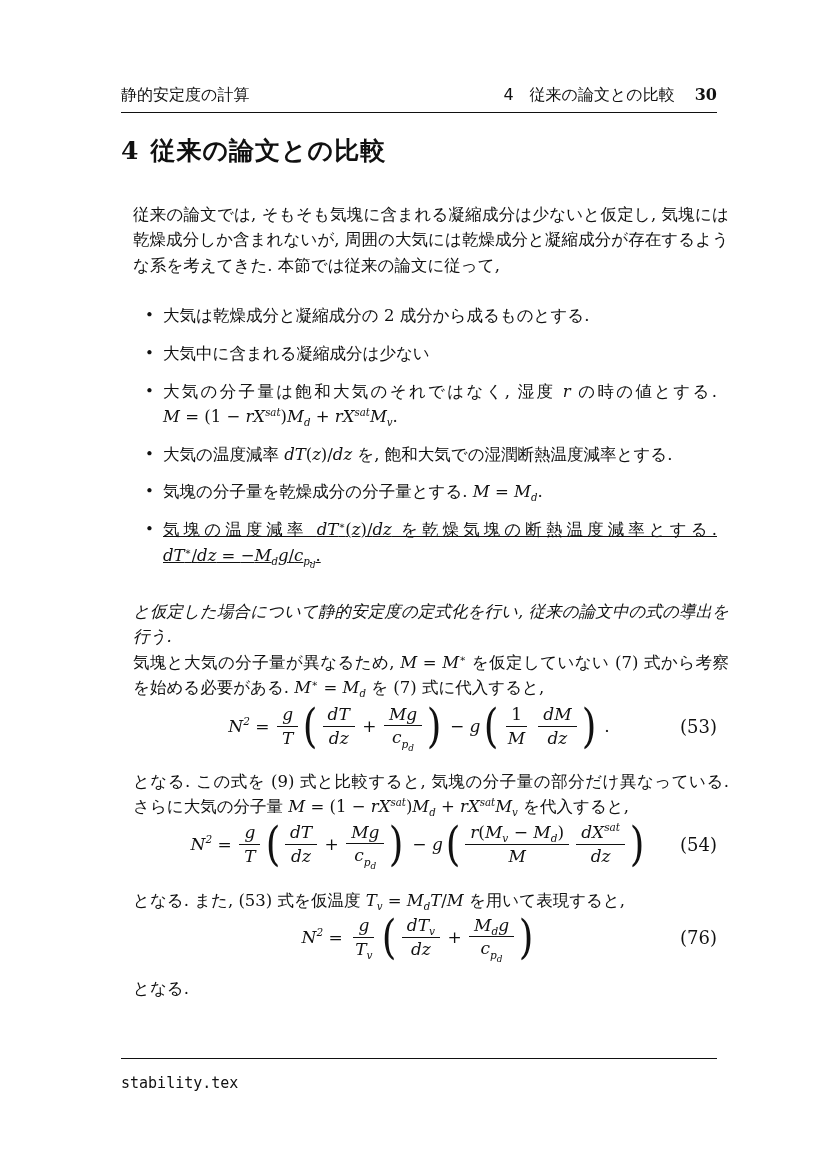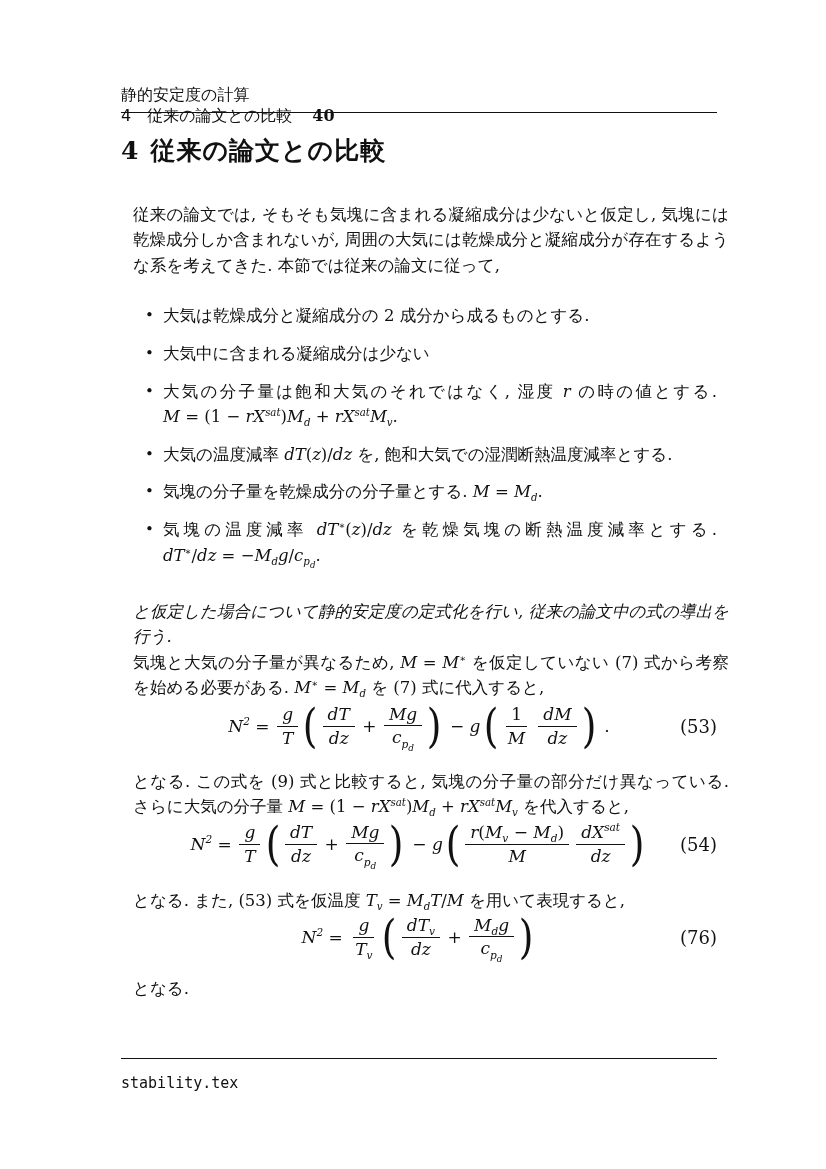--- a/index.html
+++ b/index.html
@@ -27,21 +27,21 @@
   h1.sechead{margin:0;font-size:25px;line-height:1.2;}
   .sec-num{font-family:"DejaVu Serif","Liberation Serif",serif;font-weight:bold;}
   .sec-title{font-family:"DejaVu Sans","Liberation Sans",sans-serif;font-weight:bold;margin-left:12px;letter-spacing:1px;}
 
   
   p.body{margin:12px;line-height:25.3px;text-align:justify;}
 
   
   ul.assume{margin:0;padding:0;list-style:none;}
   ul.assume li{position:relative;margin:0 0 12.5px 24px;padding-left:18px;line-height:25.3px;text-align:justify;}
-  ul.assume li:last-child{margin-bottom:16px;}
+  ul.assume li:last-child{margin-bottom:16px;text-decoration:underline;}
   ul.assume li::before{content:"•";position:absolute;left:0;top:0;font-size:15px;}
 
   
   .mi{font-style:italic;}
   .mr{font-style:normal;}
   .math{white-space:nowrap;}
   sup{font-size:0.62em;line-height:0;vertical-align:super;}
   sub{font-size:0.62em;line-height:0;vertical-align:sub;}
   sub .subsub{font-size:0.85em;vertical-align:-0.35em;}
 
@@ -59,25 +59,25 @@
   .footer{position:absolute;left:121px;width:596px;top:1058px;border-top:1.3px solid #111;
     padding-top:15px;display:flex;justify-content:space-between;align-items:baseline;}
   .footer .fname{font-family:"DejaVu Sans Mono","Liberation Mono",monospace;font-size:15px;}
   .footer .frev{font-size:15.5px;}
 </style>
 </head>
 <body>
 
 <div class="page">
 
-  <div class="block runhead" style="top:85px;flex-direction:column;">
+  <div class="block runhead" style="top:85px;">
     <span class="left">静的安定度の計算</span>
     <span class="right">
       <span class="secref">4　従来の論文との比較</span>
-      <span class="pagenum">40</span>
+      <span class="pagenum">30</span>
     </span>
   </div>
   <div class="rule" style="top:112px;"></div>
 
   <h1 class="sechead block" style="top:136px;">
     <span class="sec-num">4</span><span class="sec-title">従来の論文との比較</span>
   </h1>
 
   <p class="body block" style="top:190px;">従来の論文では, そもそも気塊に含まれる凝縮成分は少ないと仮定し, 気塊には乾燥成分しか含まれないが, 周囲の大気には乾燥成分と凝縮成分が存在するような系を考えてきた. 本節では従来の論文に従って,</p>
 

